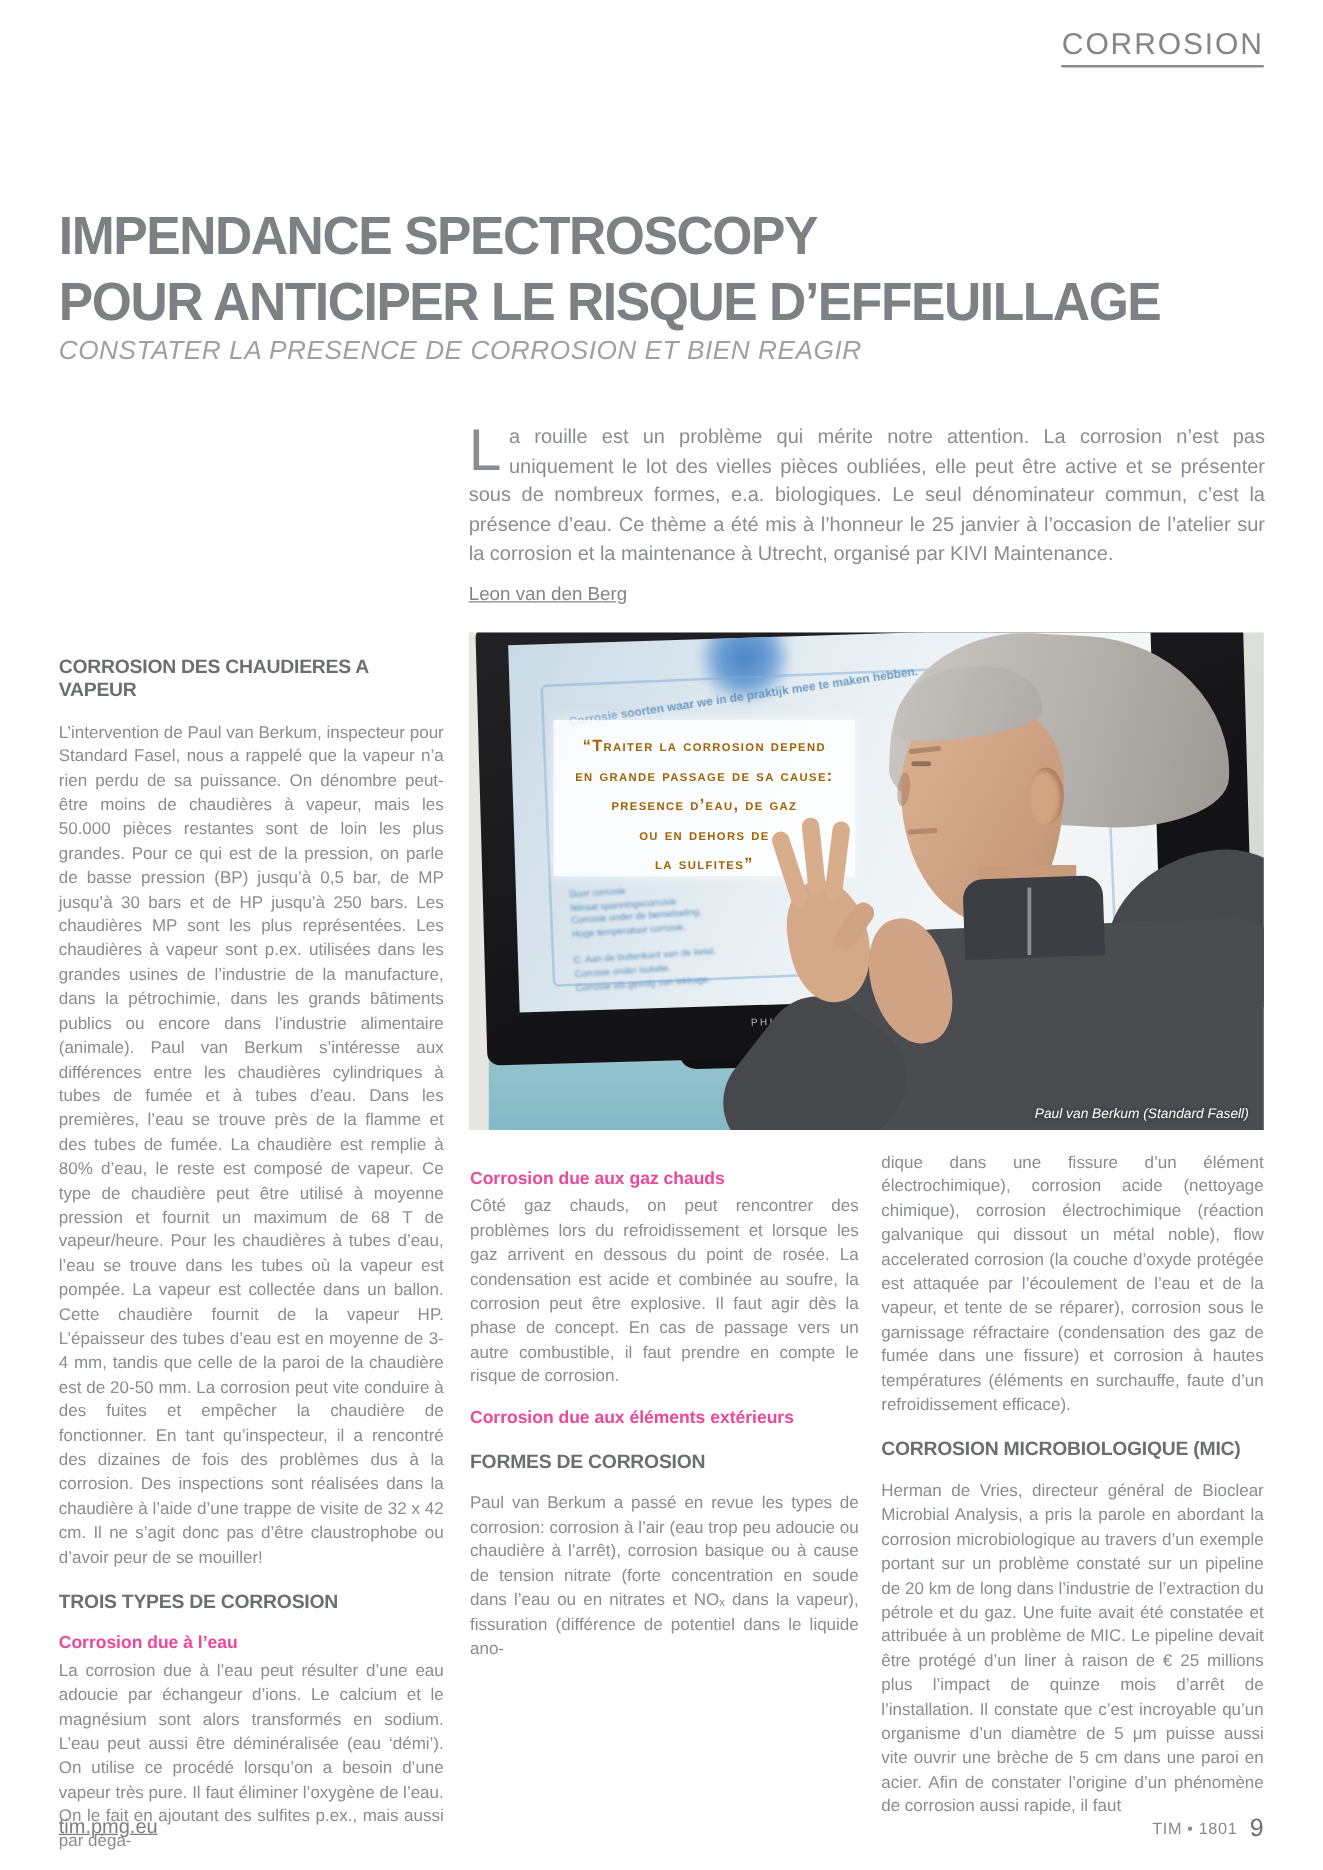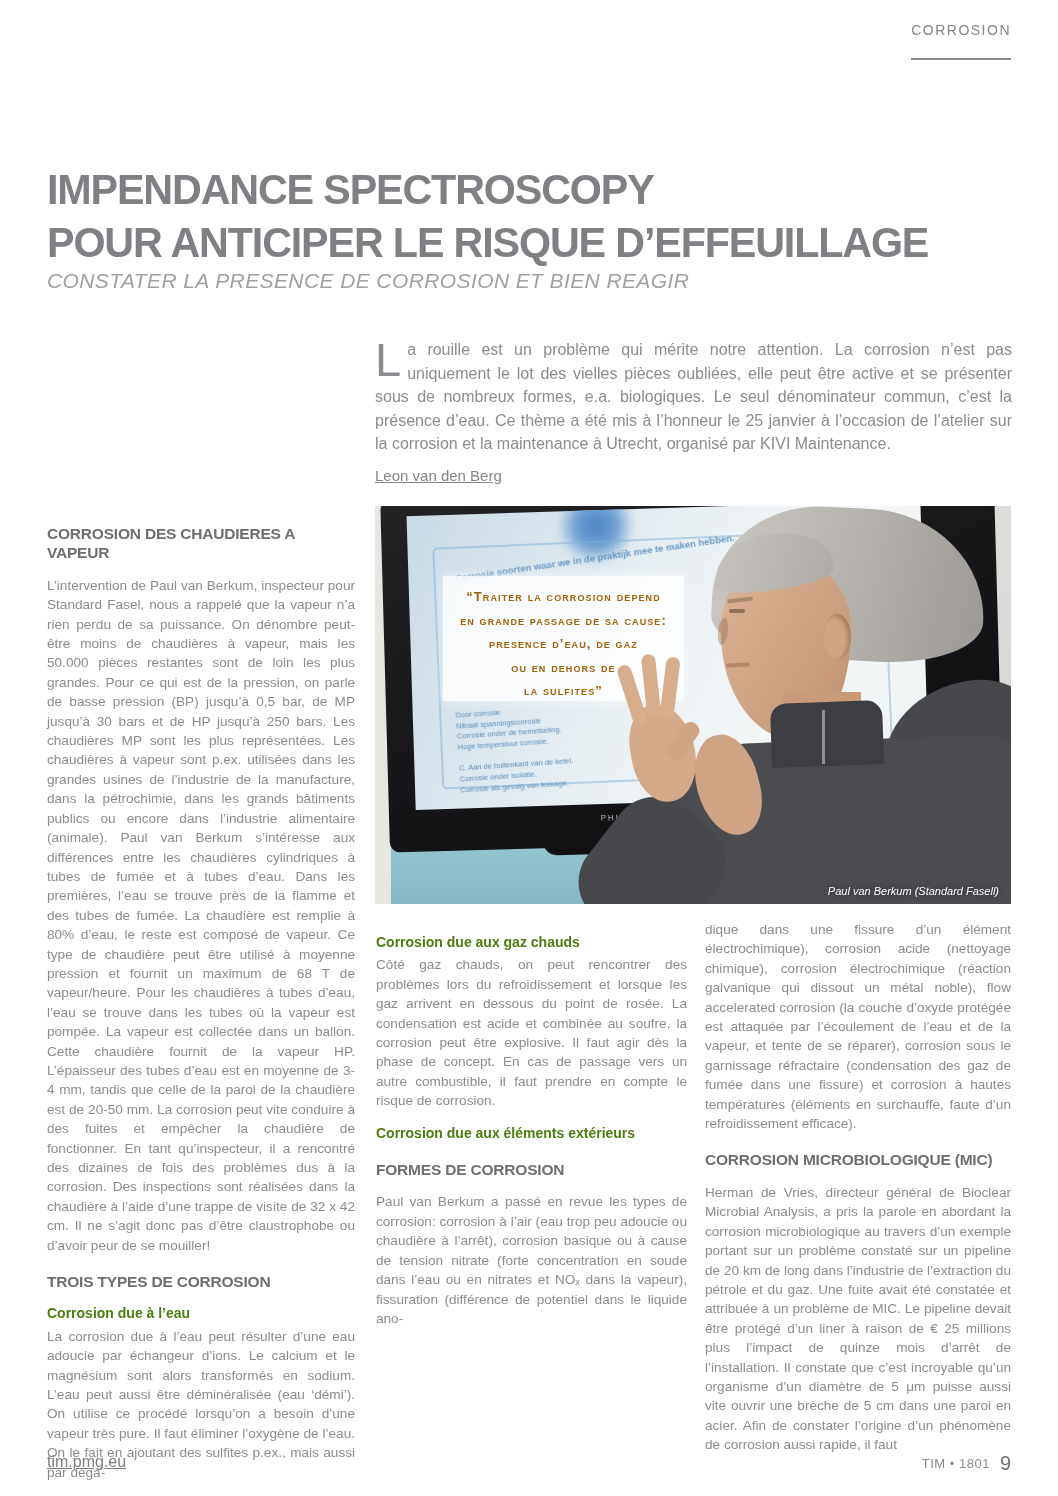--- a/index.html
+++ b/index.html
@@ -4,22 +4,22 @@
 <style>
   * { margin:0; padding:0; box-sizing:border-box; }
   html,body { background:#fff; }
   .page {
     position:relative; width:1058px; height:1496px; background:#ffffff;
     font-family:"Liberation Sans", sans-serif; overflow:hidden;
   }
   
   .kicker {
     position:absolute; top:22px; right:47px;
-    font-size:14px; letter-spacing:1.5px; color:#85868a;
-    border-bottom:2px solid #8a8b8f; padding-bottom:20px;
+    font-size:24px; letter-spacing:1.5px; color:#85868a;
+    border-bottom:2px solid #8a8b8f; padding-bottom:2px;
   }
   .title {
     position:absolute; left:47px; top:163px; width:980px;
     font-size:43px; font-weight:bold; color:#7f8084; line-height:53px;
     letter-spacing:-1.2px; transform:scaleX(.96); transform-origin:left top;
   }
   .title span { display:block; }
   .subtitle {
     position:absolute; left:47px; top:269px;
     font-size:21px; color:#9fa0a5; letter-spacing:.4px;font-style:italic;
@@ -44,21 +44,21 @@
   }
   .col-left   { left:47px;  top:524px; width:308px; }
   .col-mid    { left:376px; top:920px; width:311px; }
   .col-right  { left:705px; top:920px; width:306px; }
   .col h3 {
     font-size:15.5px; font-weight:bold; color:#6d6e72; letter-spacing:-.2px;
     margin:0 0 13px 0; text-align:left;
   }
   .col h3.spaced { margin-top:17px; }
   .col h4 {
-    font-size:14px; font-weight:bold; color:#4d7c0f;
+    font-size:14px; font-weight:bold; color:#ec4899;
     margin:13px 0 3px 0; text-align:left;
   }
   .col p { margin:0 0 0 0; }
   
   .footer-site {
     position:absolute; left:47px; top:1453px;
     font-size:16px; color:#7c7d81; text-decoration:underline;
   }
   .footer-right {
     position:absolute; right:47px; top:1452px; text-align:right;

